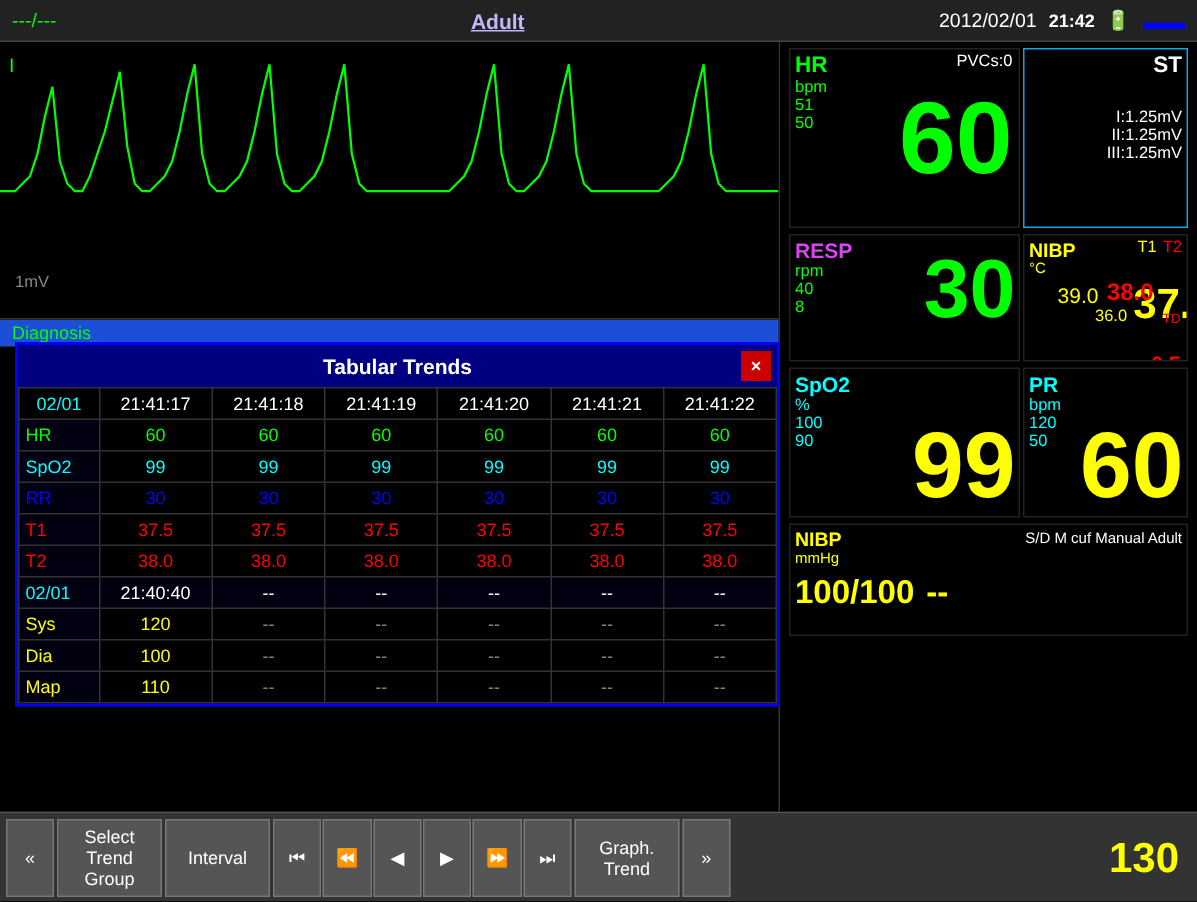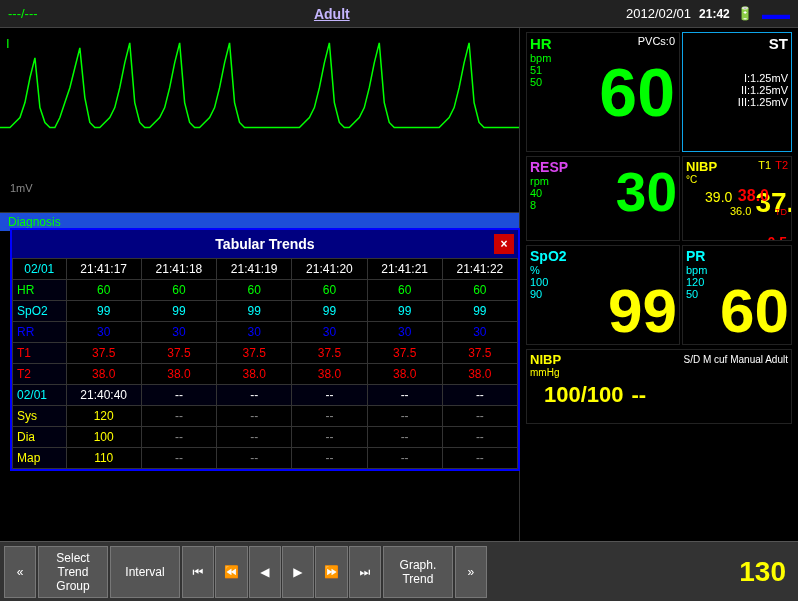--- a/index.html
+++ b/index.html
@@ -460,21 +460,21 @@
         <div style="position:absolute; right:2px; bottom:2px; color:#ff0; font-size:62px; font-weight:bold; line-height:1;">60</div>
       </div>
     </div>
 
     <div class="rp-block" style="width:100%; height:75px; position:relative; border:1px solid #222;">
       <div style="display:flex; justify-content:space-between; align-items:center;">
         <div style="color:#ff0; font-size:13px; font-weight:bold;">NIBP</div>
         <div style="color:#fff; font-size:10px;">S/D M cuf Manual Adult</div>
       </div>
       <div style="color:#ff0; font-size:10px;">mmHg</div>
-      <div style="display:flex; align-items:center; gap:8px; margin-top:4px;margin-left:14px;">
+      <div style="display:flex; align-items:center; gap:8px; margin-top:4px;">
         <span style="color:#ff0; font-size:22px; font-weight:bold;">100/100</span>
         <span style="color:#ff0; font-size:22px; font-weight:bold;">--</span>
       </div>
     </div>
 
   </div>
 </div>
 
 <div id="bottom-bar">
   <button class="bottom-btn narrow">«</button>

